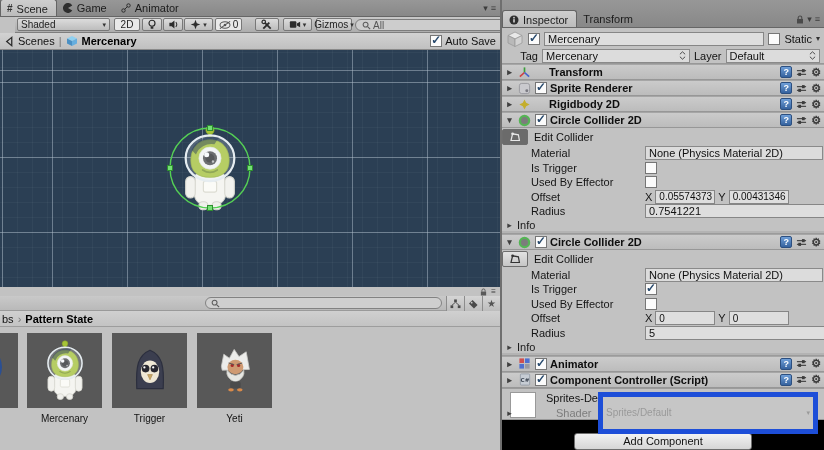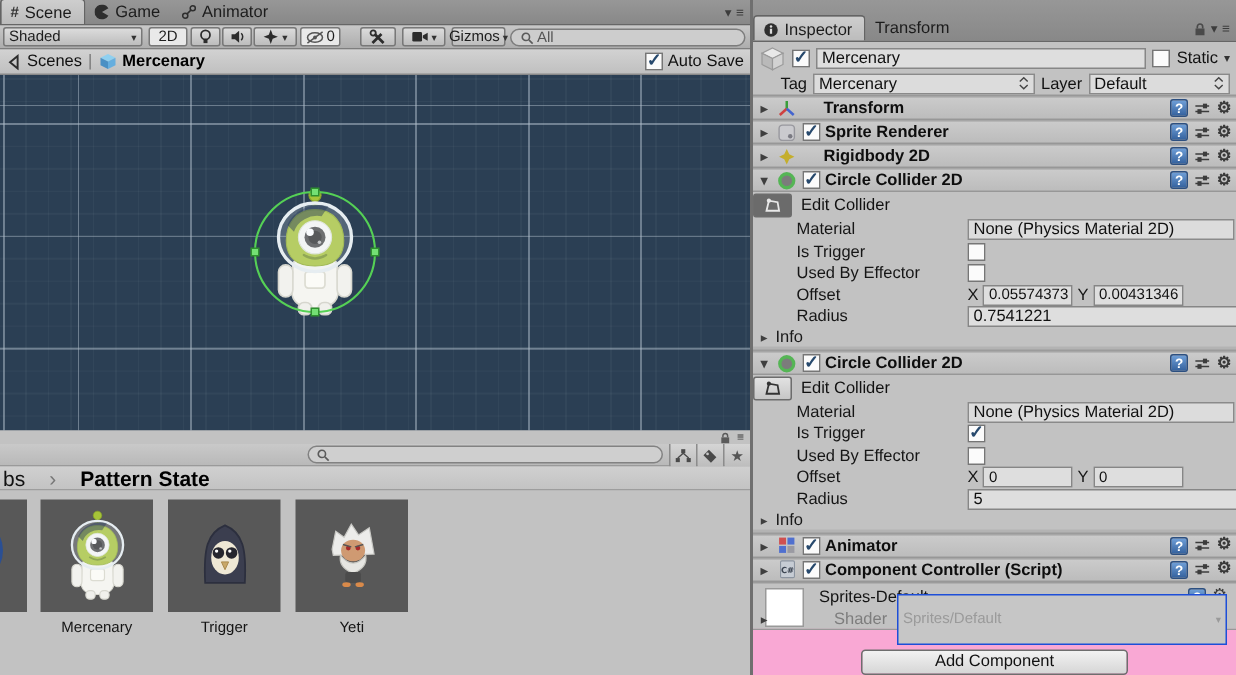--- a/index.html
+++ b/index.html
@@ -8,21 +8,21 @@
   .abs { position:absolute; }
 
   
   .tabstrip { position:absolute; top:0; height:17px; background:linear-gradient(#979797,#888); border-bottom:1px solid #666; display:flex; align-items:flex-end; font-size:11px; }
   .tab { height:17px; padding:1px 8px 0 6px; display:flex; align-items:center; gap:4px; color:#1c1c1c; }
   .tab.active { background:linear-gradient(#cecece,#bcbcbc); border:1px solid #646464; border-bottom:none; border-radius:3px 3px 0 0; }
   .tabicon { font-weight:bold; font-size:10px; color:#333; display:flex; align-items:center; }
   .strip-right { margin-left:auto; display:flex; align-items:center; gap:3px; padding:0 4px 3px 0; color:#3c3c3c; font-size:9px; }
 
   
-  .scene-toolbar { position:absolute; left:0; top:17px; width:500px; height:16px; background:linear-gradient(#c8c8c8,#adadad); border-bottom:1px solid #7e7e7e; }
+  .scene-toolbar { position:absolute; left:15px; top:17px; width:500px; height:16px; background:linear-gradient(#c8c8c8,#adadad); border-bottom:1px solid #7e7e7e; }
   .tbtn { position:absolute; top:1px; height:13px; border:1px solid #787878; background:linear-gradient(#dcdcdc,#bdbdbd); border-radius:2px; display:flex; align-items:center; justify-content:center; font-size:10px; color:#1e1e1e; gap:2px; padding:0 3px; }
   .tbtn.on { background:#e9e9e9; }
   .tbtn .caret { font-size:7px; color:#333; }
   .searchpill { position:absolute; top:2px; left:340px; width:157px; height:12px; border:1px solid #7d7d7d; border-radius:7px; background:#cdcdcd; display:flex; align-items:center; gap:2px; padding:0 6px; font-size:10px; color:#555; }
 
   
   .scene-crumb { position:absolute; left:0; top:33px; width:500px; height:17px; background:linear-gradient(#d2d2d2,#c0c0c0); border-bottom:1px solid #8a8a8a; display:flex; align-items:center; font-size:11px; padding:0 4px; gap:4px; }
   .crumb-b { font-weight:bold; color:#000; }
   .crumb-sep { color:#777; }
   .autosave { margin-left:auto; display:flex; align-items:center; gap:3px; font-size:11px; }
@@ -38,21 +38,21 @@
     background-position: 52px 0, 0 32px, 2px 0, 0 2px;
   }
 
   
   .proj { position:absolute; left:0; top:287px; width:500px; height:163px; background:#c2c2c2; }
   .proj-mini { position:absolute; left:0; top:0; width:500px; height:9px; display:flex; justify-content:flex-end; align-items:center; gap:4px; padding-right:4px; }
   .proj-toolbar { position:absolute; left:0; top:9px; width:500px; height:15px; background:linear-gradient(#c9c9c9,#b9b9b9); border-bottom:1px solid #9a9a9a; }
   .proj-search { position:absolute; left:205px; top:1px; width:237px; height:12px; border:1px solid #828282; border-radius:7px; background:#cfcfcf; display:flex; align-items:center; padding:0 5px; }
   .proj-btns { position:absolute; right:0; top:0; height:15px; display:flex; }
   .pbtn { width:18px; height:15px; border-left:1px solid #8c8c8c; background:linear-gradient(#d5d5d5,#bdbdbd); display:flex; align-items:center; justify-content:center; font-size:10px; color:#555; }
-  .proj-crumb { position:absolute; left:0; top:24px; width:600px; height:16px; background:linear-gradient(#d0d0d0,#c3c3c3); border-bottom:1px solid #9d9d9d; display:flex; align-items:center; gap:16px; font-size:14px; padding:0 2px; }
+  .proj-crumb { position:absolute; left:0; top:24px; width:600px; height:16px; background:linear-gradient(#d0d0d0,#c3c3c3); border-bottom:1px solid #9d9d9d; display:flex; align-items:center; gap:4px; font-size:11px; padding:0 2px; }
   .proj-assets { position:absolute; left:0; top:40px; width:500px; height:123px; background:#c2c2c2; overflow:hidden; }
   .thumb { position:absolute; top:6px; width:75px; height:75px; background:#585858; display:flex; align-items:center; justify-content:center; }
   .thumb-label { position:absolute; top:86px; width:75px; text-align:center; font-size:10px; color:#141414; }
 
   
   .vdivider { position:absolute; left:500px; top:0; width:2px; height:450px; background:#6f6f6f; }
   .insp { position:absolute; left:502px; top:0; width:322px; height:450px; background:#c2c2c2; font-size:11px; display:flex; flex-direction:column; }
   .insp-tabs { height:29px; background:linear-gradient(#979797,#888); border-bottom:1px solid #666; display:flex; align-items:flex-end; }
   .go-header { height:36px; border-bottom:1px solid #989898; padding:2px 4px; }
   .go-row { display:flex; align-items:center; gap:4px; height:17px; }
@@ -74,22 +74,22 @@
   .ec-btn { width:26px; height:16px; border:1px solid #6d6d6d; border-radius:2px; background:linear-gradient(#e2e2e2,#c6c6c6); display:flex; align-items:center; justify-content:center; }
   .ec-btn.active { background:#6b6b6b; }
   .info-row { height:13px; display:flex; align-items:center; gap:3px; padding-left:3px; color:#1a1a1a; }
   .sec-gap { height:3px; background:#b3b3b3; border-bottom:1px solid #9b9b9b; }
   .mat-block { border-top:1px solid #9b9b9b; background:#c2c2c2; height:32px; position:relative; }
   .swatch { position:absolute; left:8px; top:3px; width:26px; height:26px; background:#fff; border:1px solid #999; }
   .mat-title { position:absolute; left:44px; top:3px; font-size:11px; color:#141414; }
   .mat-icons { position:absolute; right:6px; top:3px; display:flex; gap:4px; align-items:center; }
   .shader-row { position:absolute; left:0; top:17px; width:100%; height:14px; display:flex; align-items:center; gap:4px; padding-left:3px; }
   .shader-label { color:#7d7d7d; width:38px; margin-left:38px; }
-  .shader-pop { flex:1; margin-right:6px; background:#c6c6c6; border:1px solid #1d4ed8; height:13px; font-size:10px; color:#9a9a9a; display:flex; align-items:center; padding:16px 3px; }
-  .insp-bottom { flex:1; background:#f9a8d4; border-top:1px solid #989898; display:flex; justify-content:center; }
+  .shader-pop { flex:1; margin-right:6px; background:#c6c6c6; border:5px solid #1d4ed8; height:13px; font-size:10px; color:#9a9a9a; display:flex; align-items:center; padding:16px 3px; }
+  .insp-bottom { flex:1; background:#000000; border-top:1px solid #989898; display:flex; justify-content:center; }
   .add-comp { margin-top:13px; width:178px; height:17px; border:1px solid #6e6e6e; border-radius:3px; background:linear-gradient(#f2f2f2,#d6d6d6); font-size:11px; color:#111; display:flex; align-items:center; justify-content:center; }
   .axis-lbl { color:#161616; }
   .mini-ic { display:flex; align-items:center; }
   svg { display:block; }
 </style>
 </head>
 <body>
 
 <svg width="0" height="0" style="position:absolute">
   <defs>

